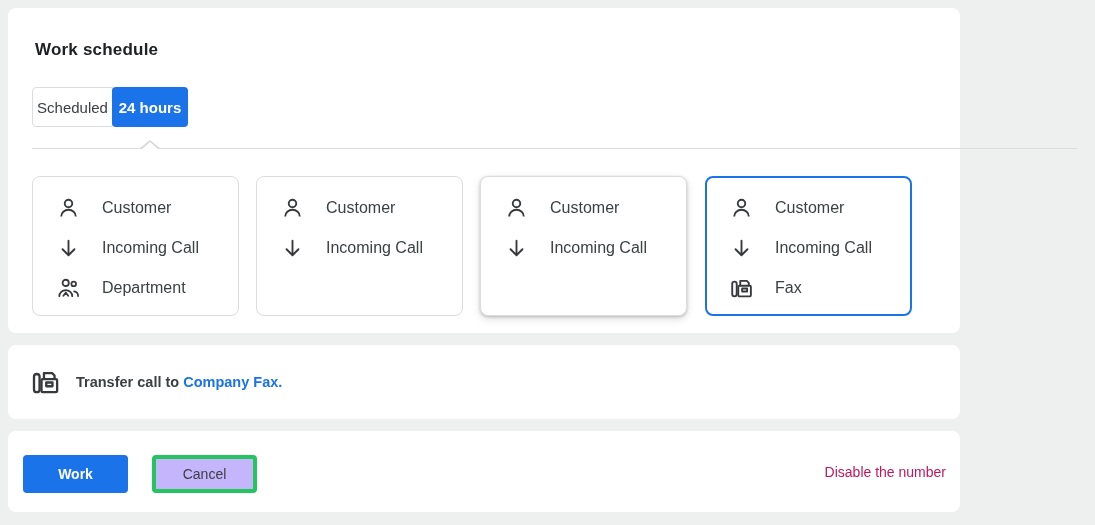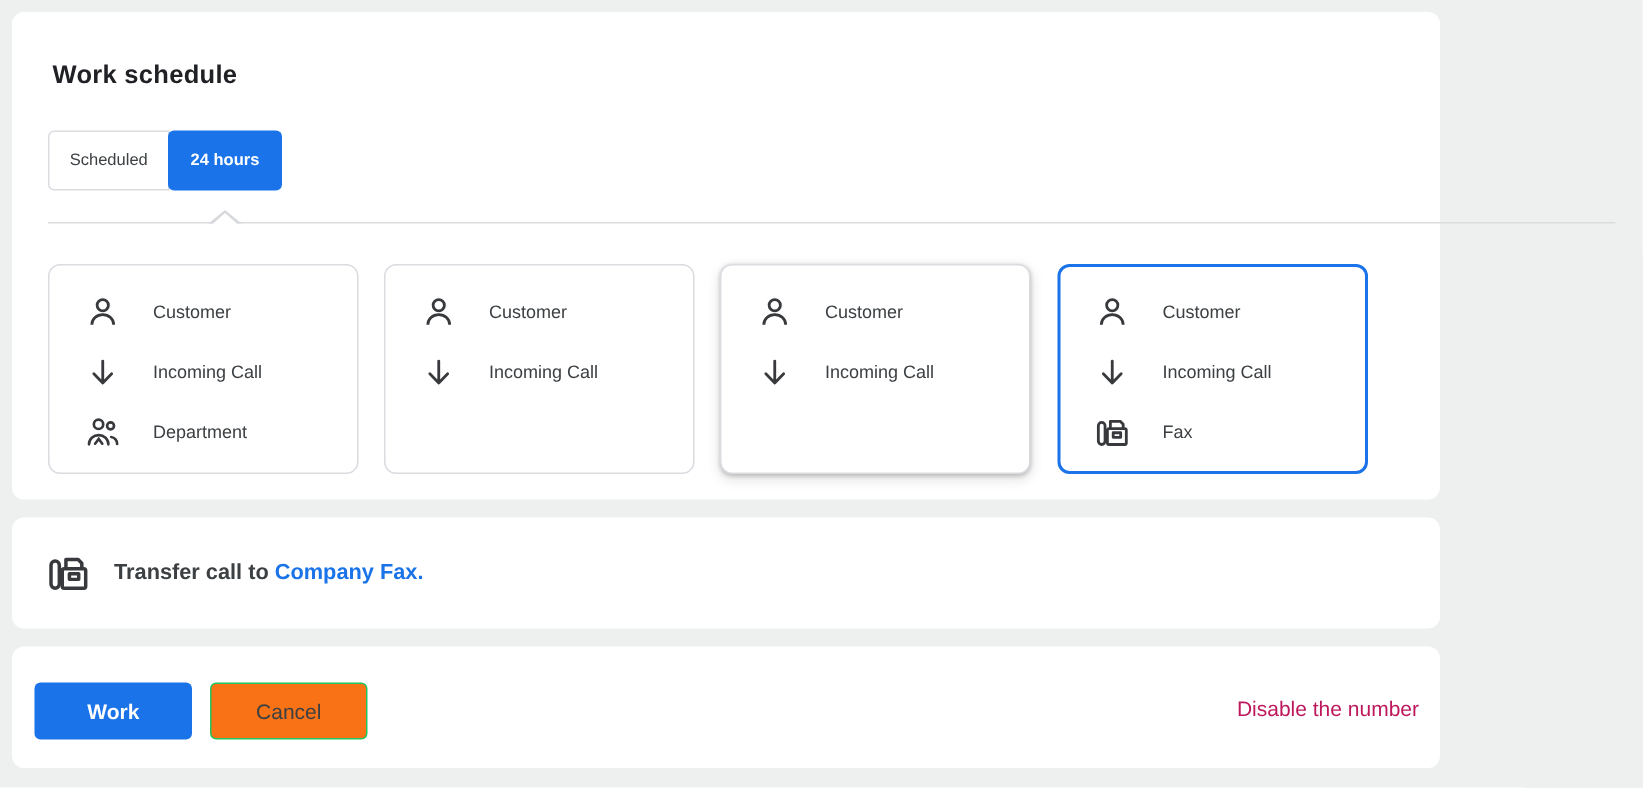--- a/index.html
+++ b/index.html
@@ -20,21 +20,21 @@
   .panel-footer  { top:431px; height:81px;  }
 
   .page-title {
     position:absolute; left:27px; top:32px;
     font-size:17px; font-weight:700; color:#202124; letter-spacing:.2px;
   }
 
   .tabs { position:absolute; left:24px; top:79px; display:flex; }
   .tab {
     height:40px; display:flex; align-items:center; justify-content:center;
-    font-size:11px; cursor:pointer;
+    font-size:15px; cursor:pointer;
   }
   .tab-inactive {
     width:81px; background:#fff; border:1px solid #dadce0;
     border-radius:4px 0 0 4px; color:#3c4043;
   }
   .tab-active {
     width:76px; background:#1a73e8; color:#fff; font-weight:700;
     border-radius:4px; margin-left:-1px;
   }
 
@@ -61,37 +61,37 @@
   .card-hover {
     box-shadow:0 1px 3px rgba(0,0,0,.2), 0 3px 9px rgba(0,0,0,.13);
   }
   .card-selected {
     border:2px solid #1a73e8; padding:16px 0 0 22px;
   }
   .crow {
     display:flex; align-items:center; height:28px; margin-bottom:12px;
   }
   .icn { width:25px; height:25px; flex:0 0 25px; }
-  .clabel { font-size:12px; color:#3c4043; margin-left:21px; white-space:nowrap; }
+  .clabel { font-size:16px; color:#3c4043; margin-left:21px; white-space:nowrap; }
 
   .transfer-inner {
     position:absolute; left:22px; top:0; height:74px;
     display:flex; align-items:center;font-weight:bold;
   }
   .icn-fax-big { width:31px; height:31px; }
   .transfer-text { font-size:14.5px; color:#3c4043; margin-left:15px; }
   .transfer-link { color:#1a73e8; cursor:pointer; }
 
   .btn {
     position:absolute; top:24px; height:38px; width:105px;
     display:flex; align-items:center; justify-content:center;
     font-size:14px; border-radius:4px; cursor:pointer;
   }
   .btn-save  { left:15px; background:#1a73e8; color:#fff; font-weight:700; border:none; }
-  .btn-cancel{ left:132px; background:#f97316; color:#3c4043; border:1px solid #22c55e; }
+  .btn-cancel{ left:144px; background:#c4b5fd; color:#3c4043; border:4px solid #22c55e; }
   .disable-link {
     position:absolute; right:14px; top:0; height:81px;
     display:flex; align-items:center;
     font-size:14px; color:#be185d; cursor:pointer;
   }
 </style>
 </head>
 <body>
 
 <svg width="0" height="0" style="position:absolute" aria-hidden="true">

